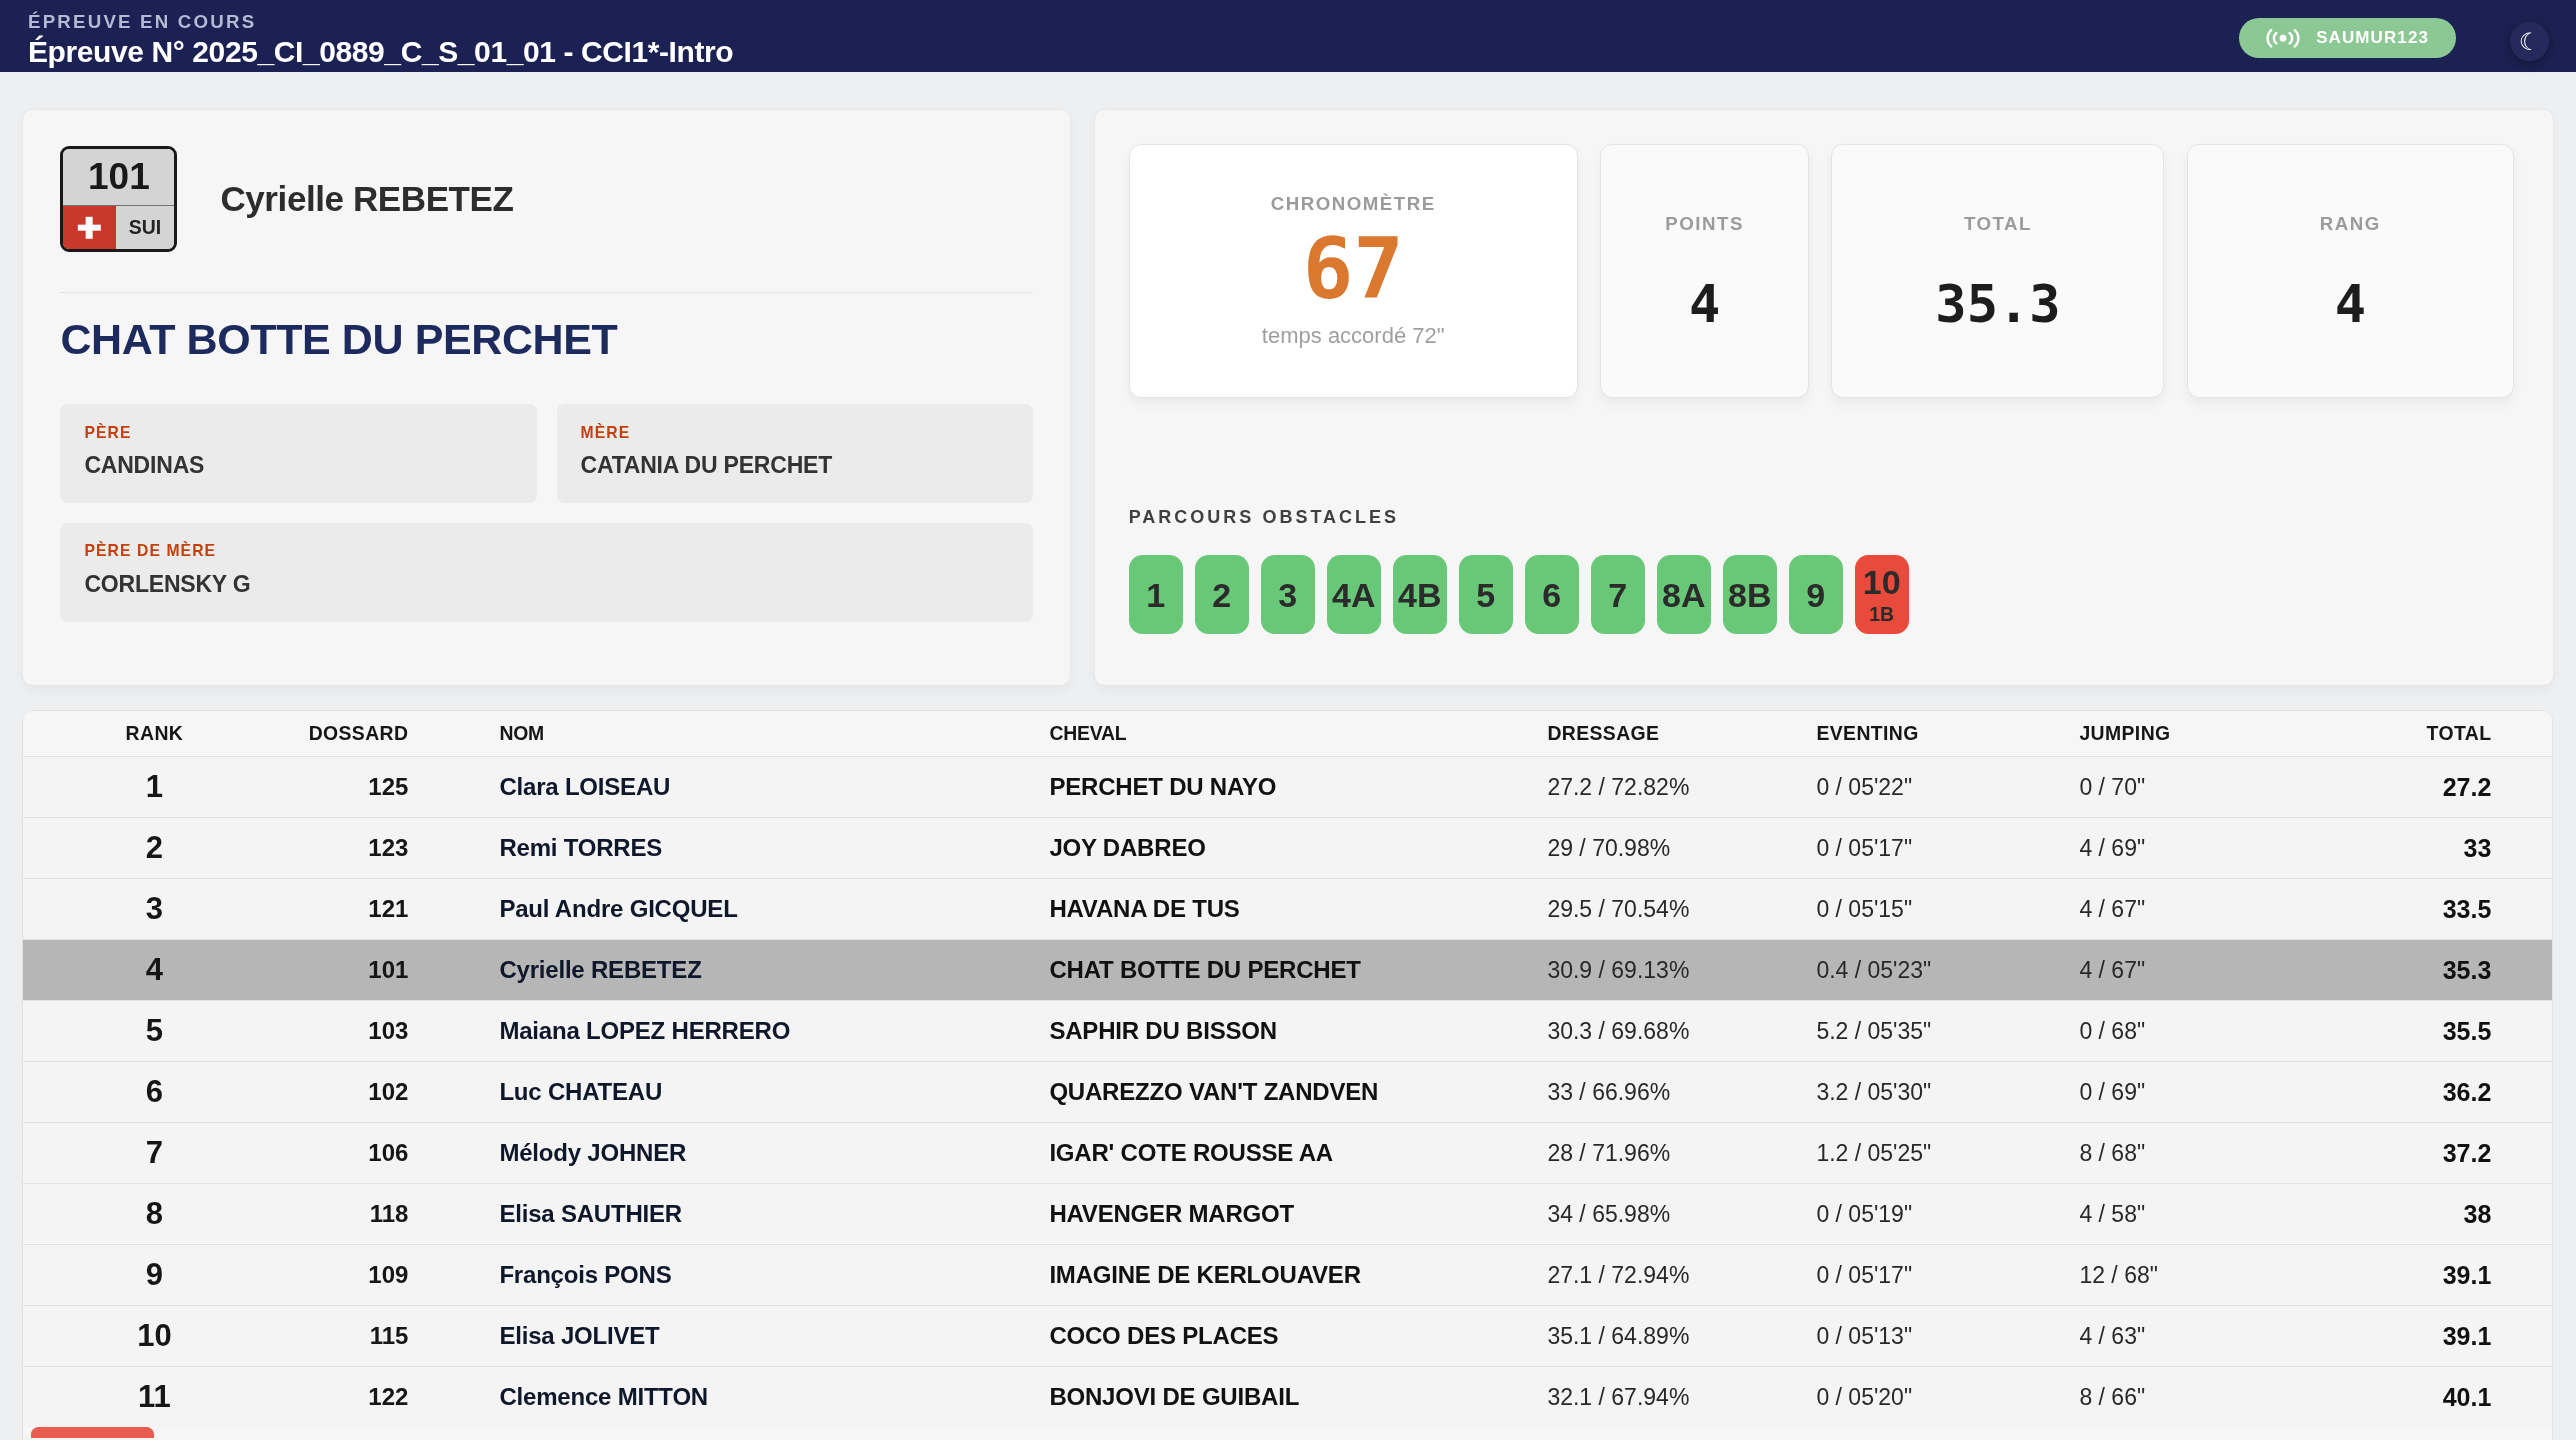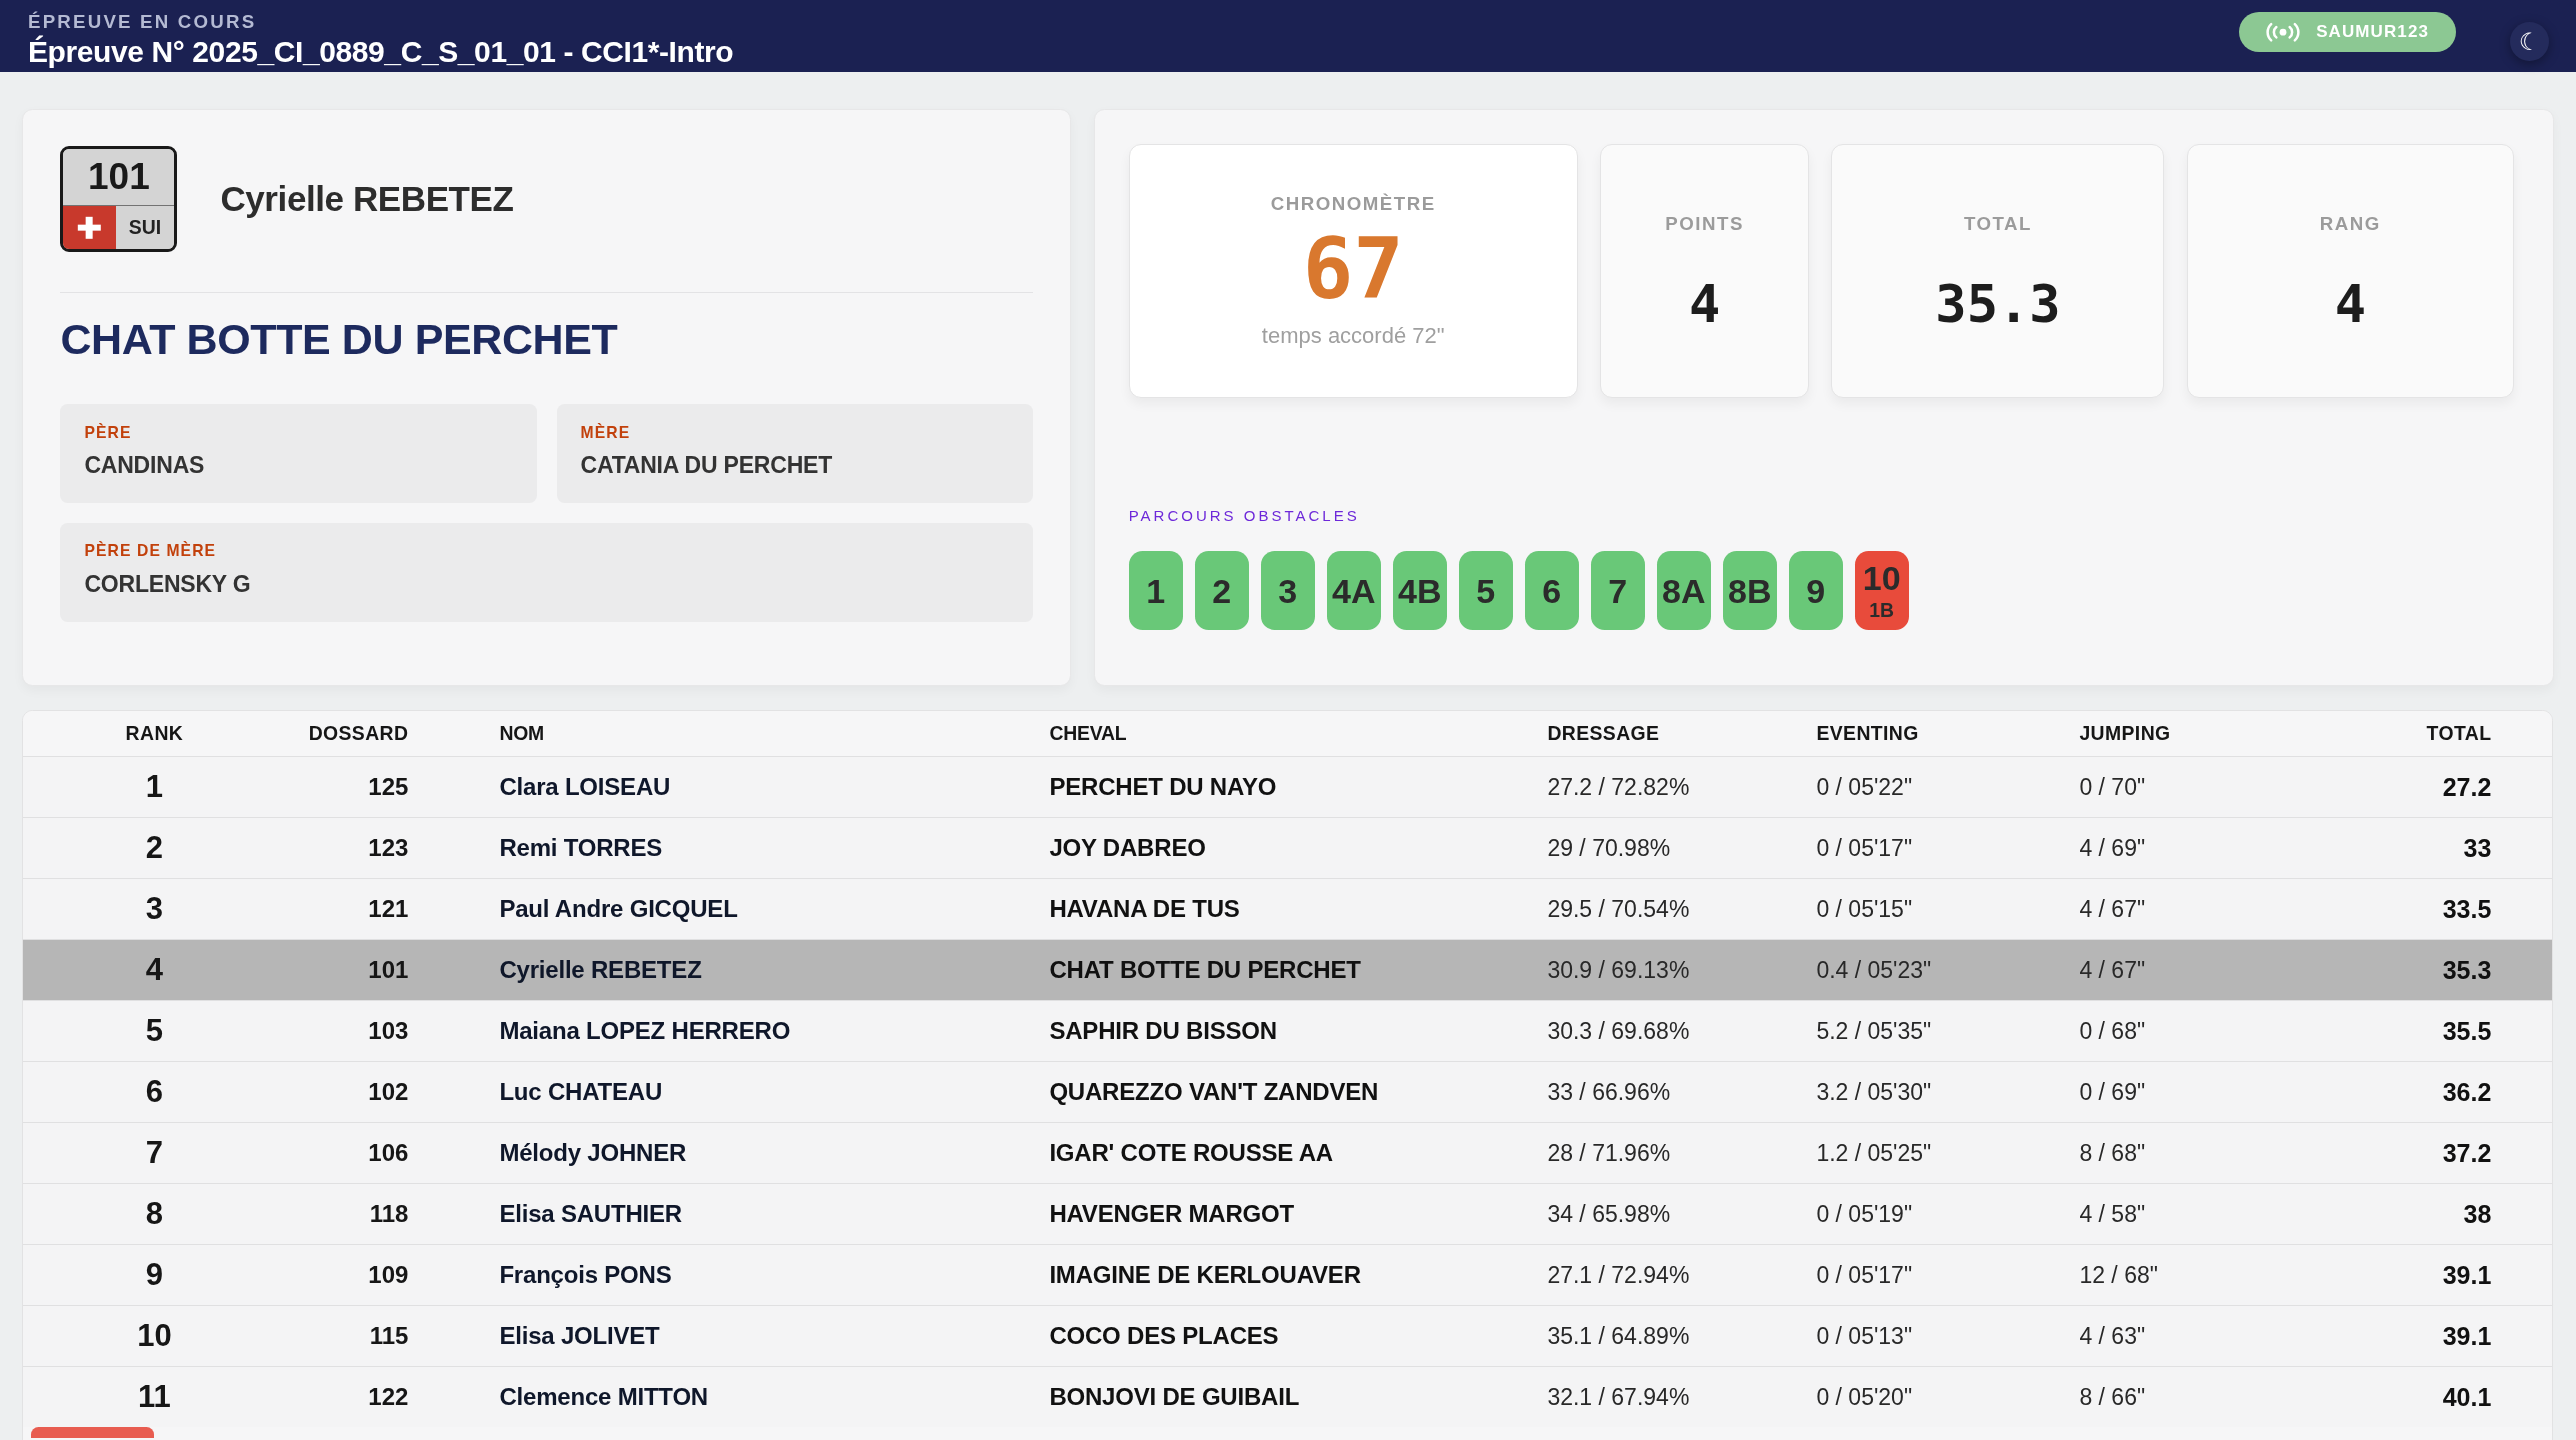--- a/index.html
+++ b/index.html
@@ -4,21 +4,21 @@
 <style>
   * { margin:0; padding:0; box-sizing:border-box; }
   html,body { width:2576px; height:1441px; overflow:hidden; background:#edeff0;
               font-family:"Liberation Sans", sans-serif; }
 
   
   .topbar { position:relative; width:100%; height:72px; background:#1b2152; color:#fff;
             padding:10.5px 0 0 28px; }
   .topbar-label { font-size:18.7px; font-weight:bold; letter-spacing:2.2px; color:#b4bad3; }
   .topbar-title { font-size:30px; font-weight:bold; letter-spacing:-0.4px; margin-top:2.2px; color:#ffffff; }
-  .live-badge { position:absolute; top:12px; right:120px; height:40px; border-radius:20px;
+  .live-badge { position:absolute; top:18px; right:120px; height:40px; border-radius:20px;
                 background:#8cc893; display:flex; align-items:center; gap:16.5px; padding:0 27px; }
   .live-badge span { color:#fff; font-size:17px; font-weight:bold; letter-spacing:1.1px; }
   .moon-btn { position:absolute; top:22.4px; right:27px; width:39px; height:39px; border-radius:50%;
               background:#242b5c; box-shadow:0 3px 10.5px rgba(0,0,0,.35); display:flex;
               align-items:center; justify-content:center; color:#fff; font-size:24px; }
 
   
   .main { padding:37px 22.4px 0 22.4px; display:flex; gap:22.4px; }
   .card { background:#f6f6f7; border:0.7px solid #e7e7e8; border-radius:10.5px;
           box-shadow:0 4.5px 10.5px rgba(0,0,0,.04); }
@@ -56,21 +56,21 @@
   .stat-label { font-size:18.7px; font-weight:bold; letter-spacing:1.5px; color:#9b9b9b; }
   .chrono { width:449px; background:#ffffff; gap:12px; }
   .chrono-value { font-family:"DejaVu Sans Mono", monospace; font-size:84px; font-weight:bold;
                   color:#d9782e; line-height:1; }
   .chrono-sub { font-size:22px; color:#9f9f9f; }
   .stat-points { width:209px; gap:43px; }
   .stat-total  { width:333px; gap:43px; }
   .stat-rang   { width:327px; gap:43px; }
   .stat-value { font-family:"DejaVu Sans Mono", monospace; font-size:52px; font-weight:bold;
                 color:#1d1d1d; line-height:1; }
-  .obstacles-label { margin-top:109px; font-size:15px; font-weight:normal; letter-spacing:3px; color:#6d28d9; }
+  .obstacles-label { margin-top:109px; font-size:18px; font-weight:bold; letter-spacing:3px; color:#404040; }
   .chips { display:flex; gap:12px; margin-top:27px; }
   .chip { width:54px; height:79px; border-radius:13.5px; background:#69c878; display:flex;
           flex-direction:column; align-items:center; justify-content:center;
           font-size:34px; font-weight:bold; color:#2b2b2b; line-height:1; }
   .chip.fault { background:#e84b3b; }
   .chip .sub { font-size:19.4px; margin-top:6px; }
 
   
   .table-card { margin:24px 22.4px 0 22.4px; width:2531px; height:731px; background:#f6f6f7;
                 border:0.7px solid #e2e2e3; border-radius:10.5px 10.5px 0 0; overflow:hidden; }

